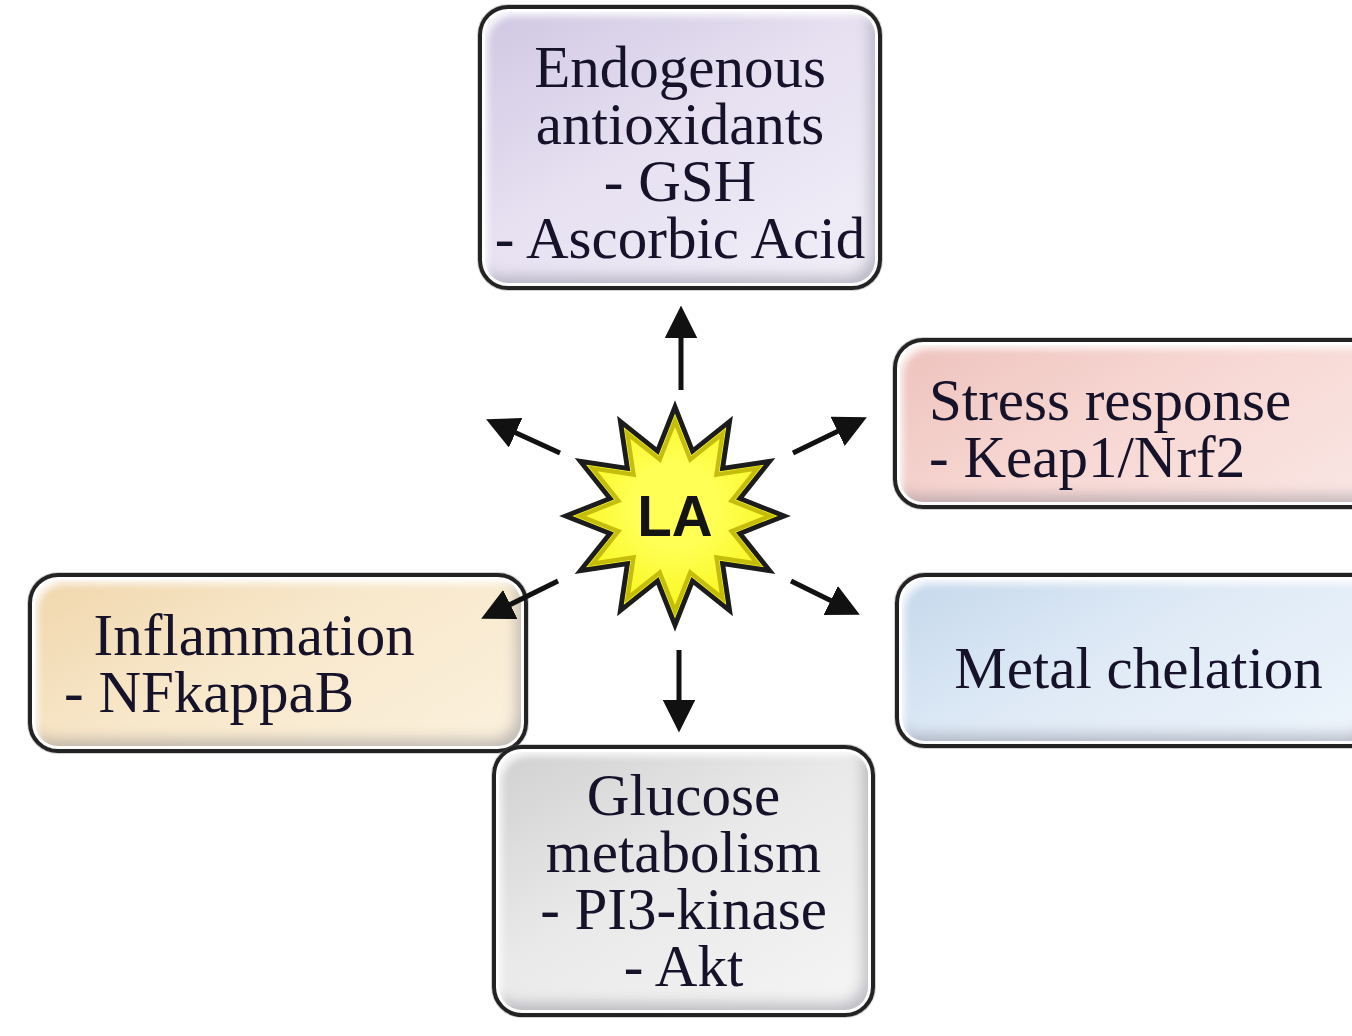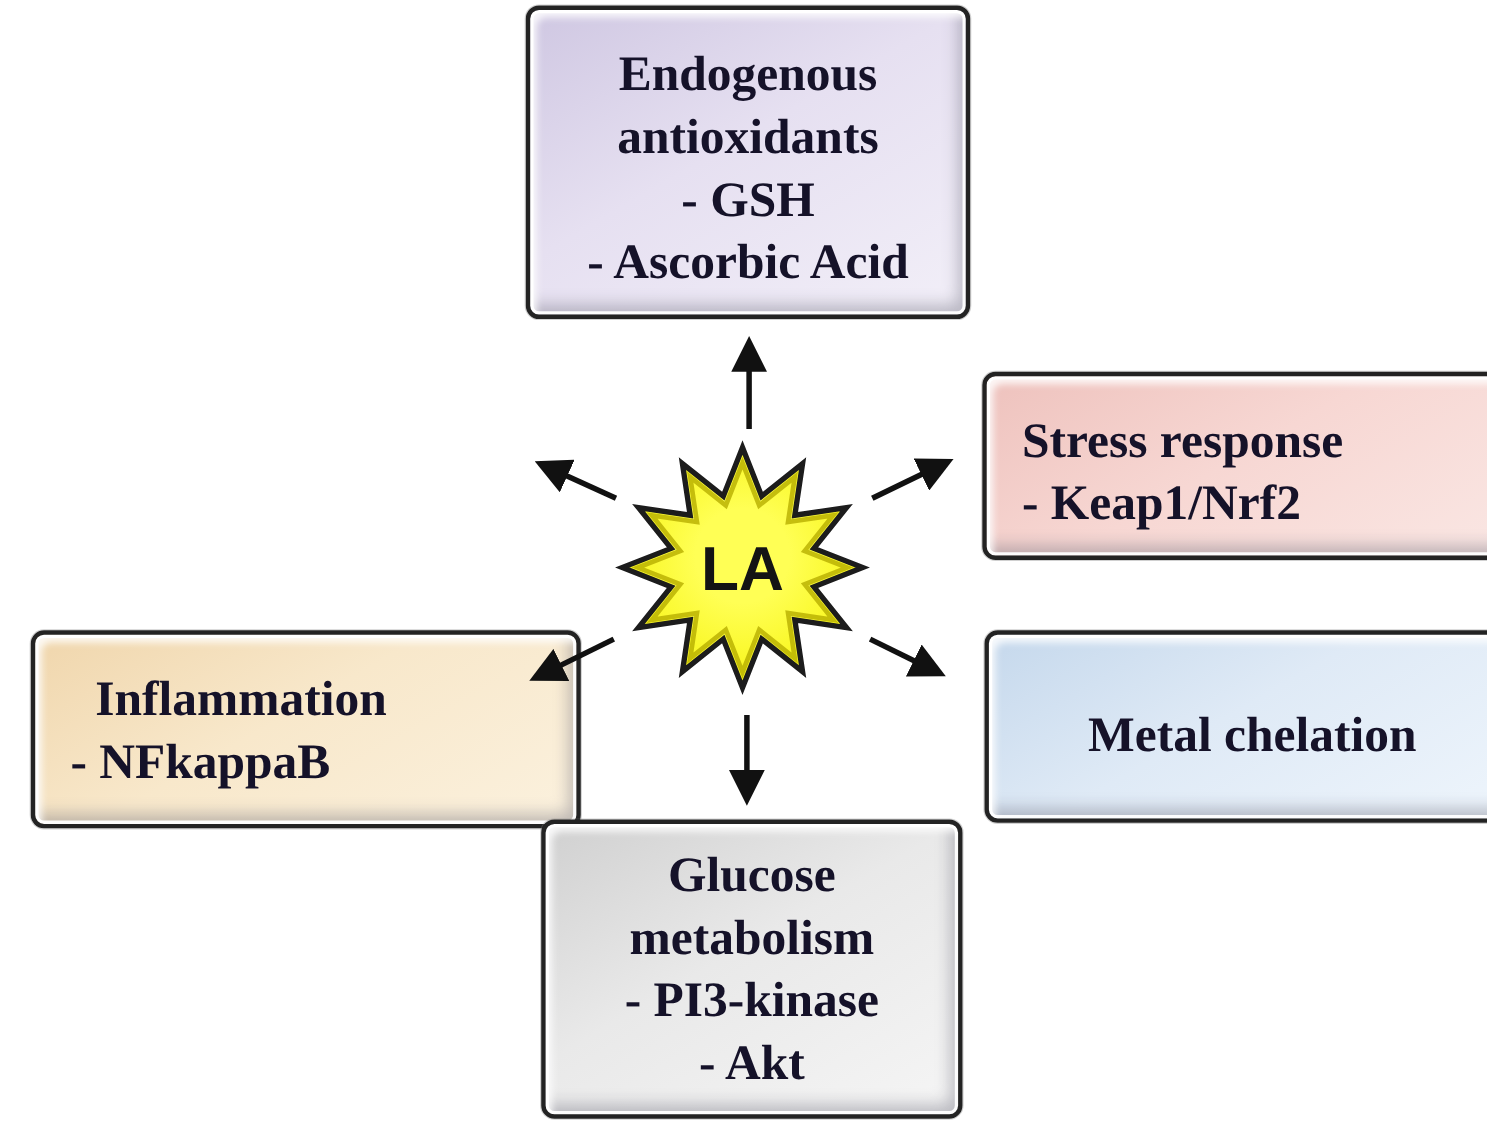--- a/index.html
+++ b/index.html
@@ -3,23 +3,23 @@
 <meta charset="utf-8">
 <style>
   html, body { margin:0; padding:0; background:#ffffff; }
   #canvas {
     position:relative; width:1352px; height:1036px; background:#ffffff;
     overflow:hidden;
     font-family:"Liberation Serif", serif;
   }
   .box {
     position:absolute; box-sizing:border-box;
-    border:4px solid #232323; border-radius:12px;
+    border:4px solid #232323; border-radius:30px;
     display:flex; flex-direction:column; justify-content:center;
-    font-weight:bold; font-size:45px; line-height:57px; color:#151229;
+    font-weight:normal; font-size:59px; line-height:57px; color:#151229;
     box-shadow:
       inset 0 0 0 3px rgba(255,255,255,0.95),
       inset 6px 7px 7px rgba(255,255,255,0.85),
       inset -7px -9px 14px rgba(105,105,120,0.40),
       0 0 0 1px rgba(120,120,120,0.35);
   }
   .box-text { white-space:pre-line; }
   .center-text { text-align:center; }
   .left-text   { padding-left:32px; }
 

